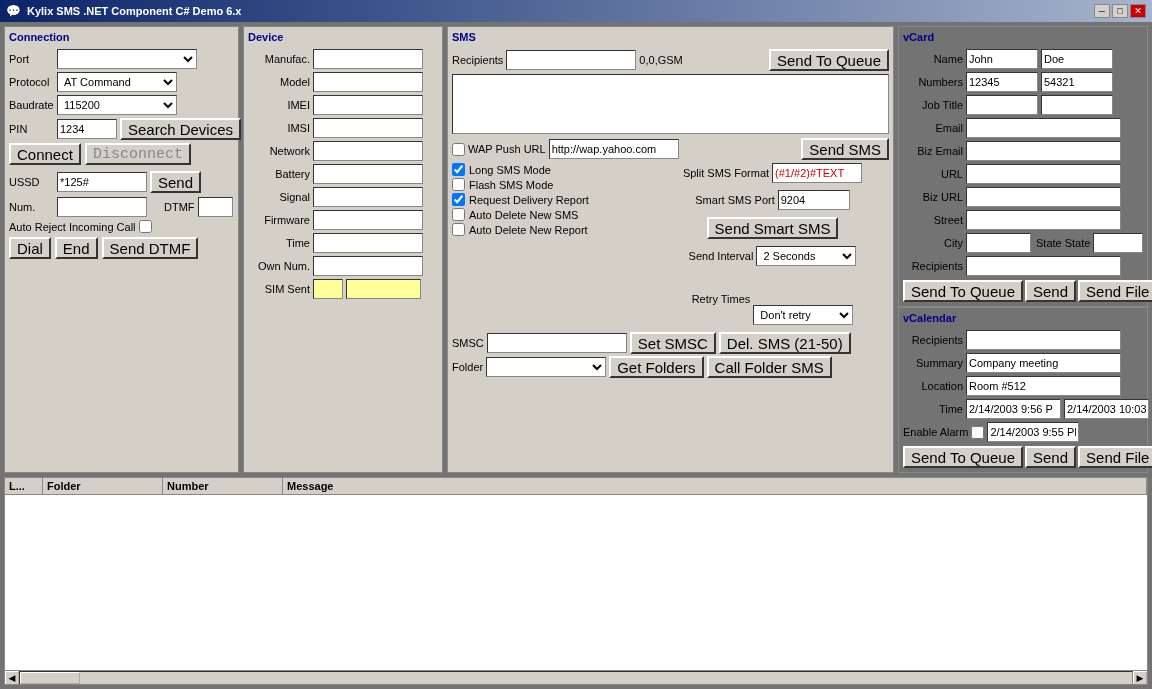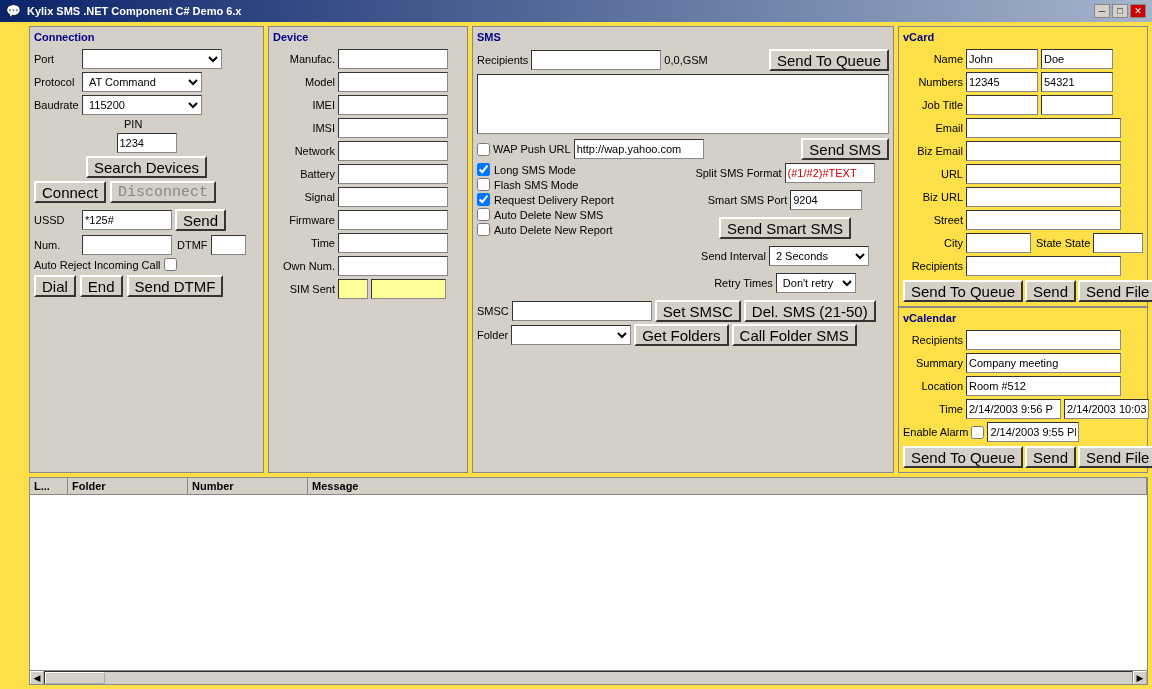--- a/index.html
+++ b/index.html
@@ -21,22 +21,21 @@
     .title-btn {
       width: 16px; height: 14px; background: #d4d0c8; border: 1px solid #888;
       font-size: 9px; cursor: pointer; display: flex; align-items: center; justify-content: center;
       color: #000;
     }
 
     .main-area {
       display: flex;
       flex-direction: column;
       height: calc(689px - 22px);
-      background: #fde047;
-      padding-left: 25px;
+      background: #737373;
     }
 
     .top-panels {
       display: flex;
       flex-direction: row;
       padding: 4px;
       gap: 4px;
       flex: 0 0 auto;
     }
 
@@ -117,21 +116,21 @@
     .device-input-yellow { background: #ffff99; }
     .device-input-white { background: white; }
 
     
     .sms-recipients-row { display: flex; align-items: center; gap: 3px; margin-bottom: 3px; }
     .sms-message-area {
       width: 100%; height: 60px; border: 1px inset #888; background: white; margin-bottom: 4px; resize: none; font-size: 11px;
     }
     .sms-check-row { display: flex; align-items: center; gap: 4px; margin-bottom: 2px; }
     .send-interval-select { width: 100px; }
-    .retry-select { width: 80px; }
+    .retry-select { width: 100px; margin-top: 32px; }
     .smsc-row { display: flex; align-items: center; gap: 3px; margin-top: 4px; }
     .folder-row { display: flex; align-items: center; gap: 3px; margin-top: 2px; }
 
     
     .vc-label { min-width: 60px; text-align: right; color: #000; }
     .vc-input-sm { width: 72px; }
     .vc-row { display: flex; align-items: center; gap: 3px; margin-bottom: 3px; }
     .vc-btn-row { display: flex; gap: 2px; margin-top: 4px; }
     .vcal-title { font-size: 11px; color: #00008b; font-weight: bold; margin-bottom: 6px; }
 
@@ -191,21 +190,21 @@
       font-size: 9px; cursor: pointer;
     }
 
     .sms-full-row {
       display: flex;
       gap: 4px;
     }
     .sms-checks-col { flex: 0 0 200px; }
     .sms-right-options { flex: 1; display: flex; flex-direction: column; gap: 4px; align-items: center; }
 
-    .pin-row { display: flex; align-items: center; gap: 3px; flex-direction: column; }
+    .pin-row { display: flex; align-items: center; gap: 3px; }
 
     .recipients-input { width: 130px; }
     .gsm-label { font-size: 11px; }
 
     .wap-input { width: 130px; }
     .smart-port-input { width: 72px; }
     .split-input { width: 90px; background: #ffcccc; color: #cc0000; border: 1px inset #888; height: 20px; padding: 0 2px; }
 
     textarea.sms-message-area {
       display: block;
@@ -285,21 +284,21 @@
 
       <div class="ussd-row">
         <span class="form-label">USSD</span>
         <input type="text" class="ussd-input" value="*125#" style="">
         <button class="btn">Send</button>
       </div>
 
       <div class="dtmf-row form-row">
         <span class="form-label">Num.</span>
         <input type="text" class="num-input" value="" style="">
-        <span style="margin-left:2px;">DTMF</span>
+        <span style="margin-left:14px;">DTMF</span>
         <input type="text" class="dtmf-input" value="" style="">
       </div>
 
       <div class="auto-reject-row">
         <span>Auto  Reject  Incoming  Call</span>
         <input type="checkbox" style="">
       </div>
 
       <div class="dial-row">
         <button class="btn">Dial</button>

